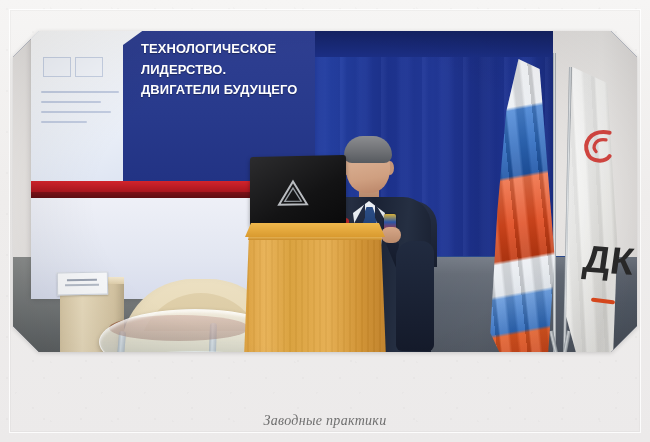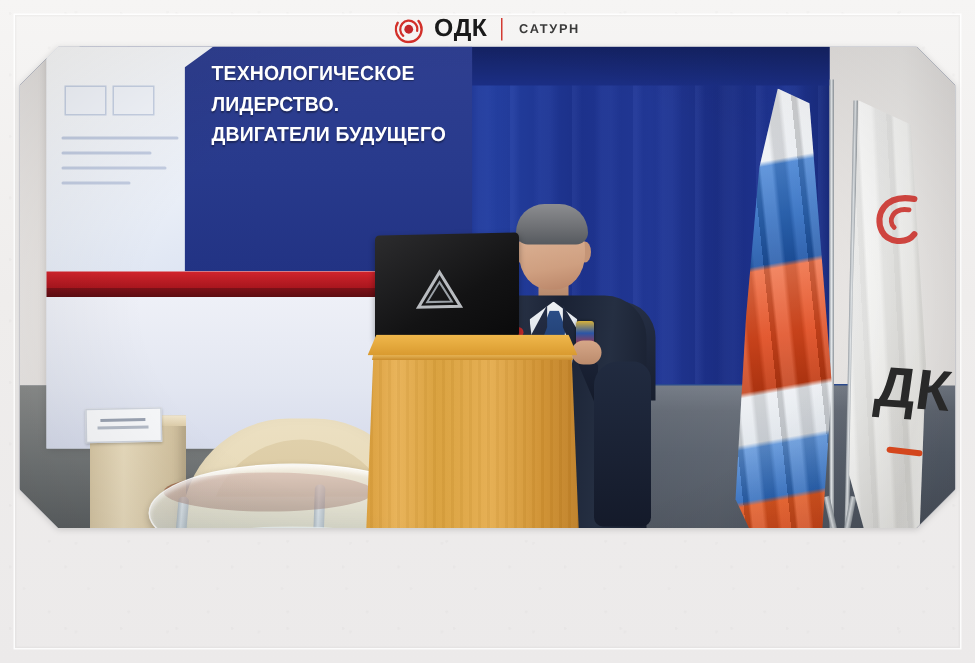--- a/index.html
+++ b/index.html
@@ -468,32 +468,20 @@
     font-size:14px;
     color:#6f6f6f;
     letter-spacing:.3px;
   }
 </style>
 </head>
 <body>
 
 <div id="page">
 
-  <div id="header">
-    <span class="logo-mark">
-      <svg viewBox="0 0 40 40">
-        <circle cx="20" cy="20" r="18" fill="none" stroke="#d2302a" stroke-width="3.4" stroke-dasharray="78 35" stroke-linecap="round" transform="rotate(-40 20 20)"></circle>
-        <circle cx="20" cy="20" r="12" fill="none" stroke="#d2302a" stroke-width="3.2" stroke-dasharray="50 26" stroke-linecap="round" transform="rotate(130 20 20)"></circle>
-        <circle cx="20" cy="20" r="6.2" fill="#c4272a"></circle>
-      </svg>
-    </span>
-    <span class="logo-odk">ОДК</span>
-    <span class="logo-div"></span>
-    <span class="logo-sat">САТУРН</span>
-  </div>
 
   <div id="photo-wrap">
     <div id="photo">
 
       <div class="ph wall-left"></div>
       <div class="ph wall-right"></div>
       <div class="ph curtain"></div>
       <div class="ph curtain2"></div>
       <div class="ph curtain-top"></div>
       <div class="ph steps"></div>
@@ -591,14 +579,17 @@
           <path d="M30 14 C18 12 14 22 19 27" fill="none" stroke="#d2302a" stroke-width="3.6" stroke-linecap="round"></path>
         </svg>
       </div>
       <div class="ph flag-odk-dk">ДК</div>
       <div class="ph flag-odk-dash"></div>
 
       <div class="ph vignette"></div>
     </div>
   </div>
 
+  <div id="caption">
+    <span>Заводные практики</span>
+  </div>
 
 </div>
 
 </body></html>

